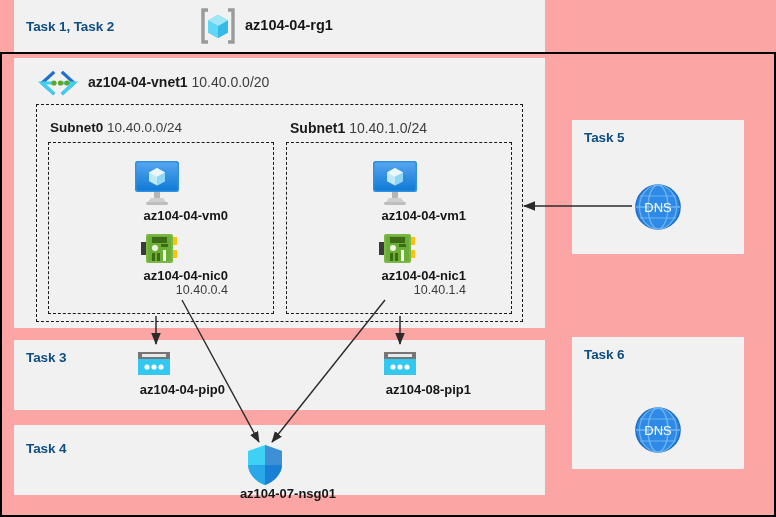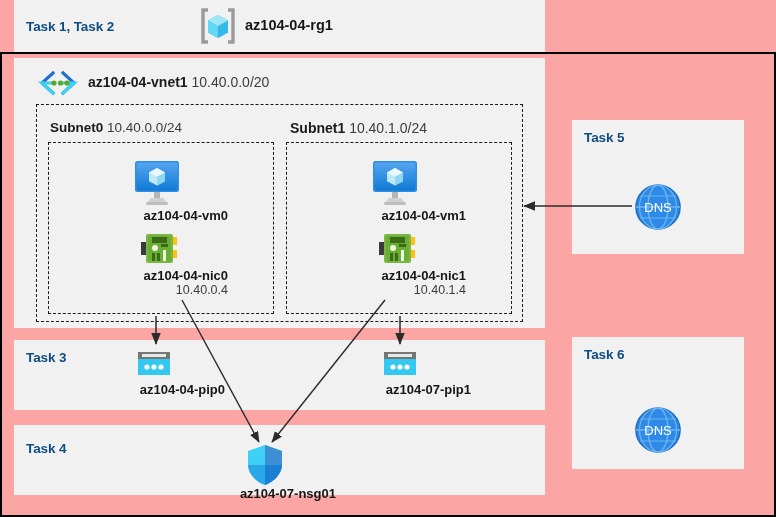--- a/index.html
+++ b/index.html
@@ -218,21 +218,21 @@
     <svg width="36" height="28" viewBox="0 0 36 28">
       <rect x="2" y="2" width="32" height="7" fill="#767676"></rect>
       <rect x="6" y="4" width="24" height="3" fill="#e8e8e8"></rect>
       <rect x="2" y="9" width="32" height="16" fill="#32c8ef"></rect>
       <circle cx="11" cy="17" r="2.6" fill="#ffffff"></circle>
       <circle cx="18" cy="17" r="2.6" fill="#ffffff"></circle>
       <circle cx="25" cy="17" r="2.6" fill="#ffffff"></circle>
     </svg>
   </div>
   <div class="node" style="left:329px;top:382px;width:142px;">
-    <div class="cap">az104-07-pip1</div>
+    <div class="cap">az104-08-pip1</div>
   </div>
 
   <div class="panel" id="task4-panel"></div>
   <div class="task-label" style="left:26px;top:441px;">Task 4</div>
 
   <div class="icon" style="left:245px;top:443px;">
     <svg width="40" height="44" viewBox="0 0 40 44">
       <path d="M20 2 L37 8 L37 21 C37 31 29 38.5 20 42 C11 38.5 3 31 3 21 L3 8 Z" fill="#3fd0f5"></path>
       <path d="M20 2 L37 8 L37 21 C37 31 29 38.5 20 42 Z" fill="#3d8fd6"></path>
       <path d="M20 22 L37 22 L37 21 C37 31 29 38.5 20 42 Z" fill="#1b7fd4"></path>

